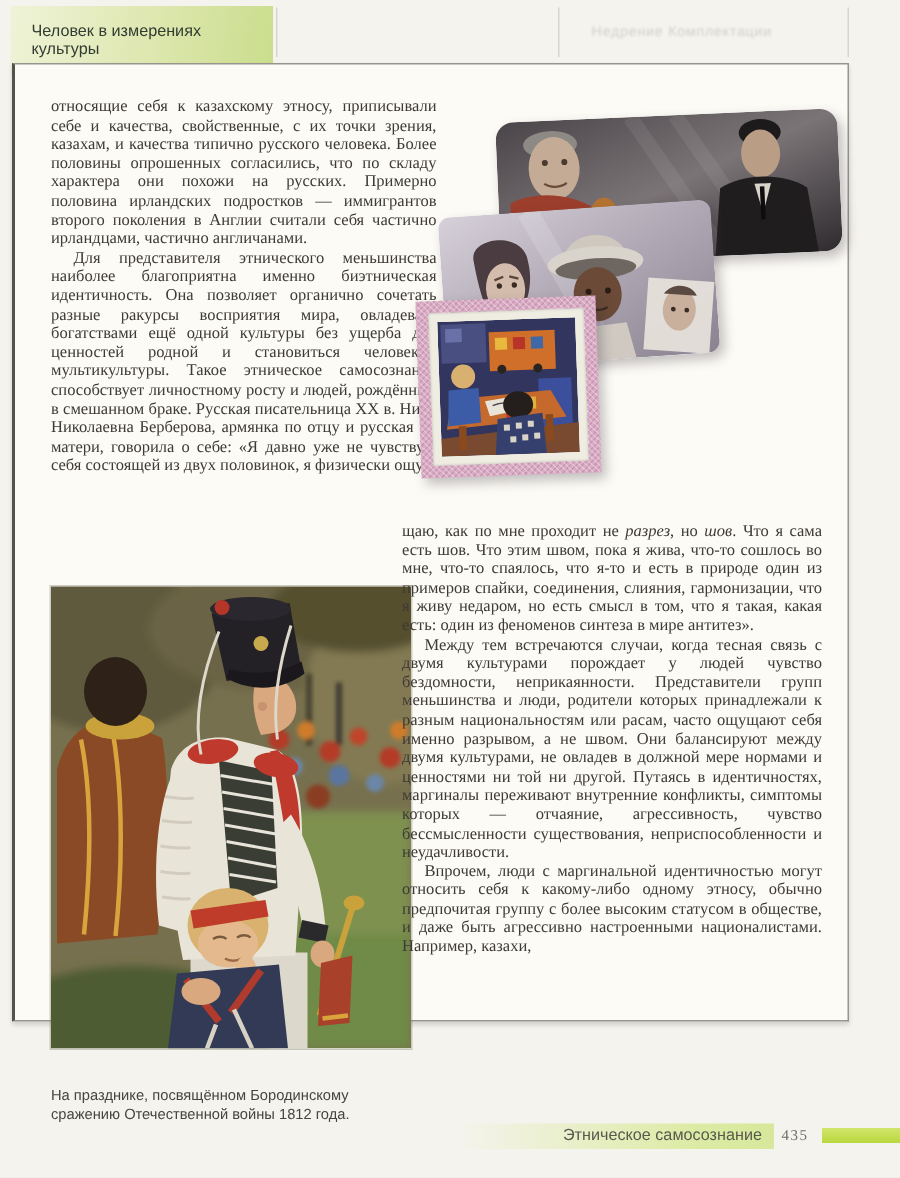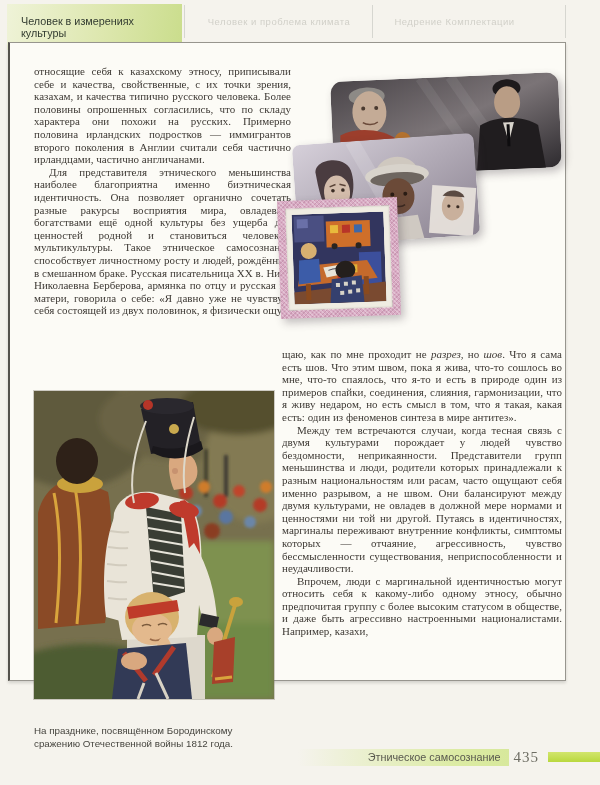--- a/index.html
+++ b/index.html
@@ -17,21 +17,21 @@
   .ghost-2{left:374px;width:161px;}
   .hdr-divider{position:absolute;top:5px;width:1px;height:33px;background:#d6d6d0;}
   
   .page-frame{position:absolute;left:8px;top:42px;width:558px;height:639px;
       background:#fcfbf6;border:1px solid #97958e;border-left:2px solid #54524c;
       box-shadow:0 2px 3px rgba(0,0,0,.14);box-sizing:border-box;text-decoration:underline;}
   
   .text-block{position:absolute;font-size:11px;line-height:12.6px;color:#3e3a35;
       text-align:justify;}
   .col-left{left:24px;top:22px;width:257px;}
-  .col-right{left:272px;top:305px;width:280px;}
+  .col-right{left:258px;top:305px;width:280px;}
   .para{margin:0;}
   .para.indent{text-indent:15px;}
   .para i{font-style:italic;}
   
   .photo{position:absolute;left:24px;top:348px;width:240px;height:308px;overflow:hidden;
       box-shadow:0 0 0 1px rgba(120,115,100,.35);}
   .caption{position:absolute;left:24px;top:682px;width:234px;
       font-family:"Liberation Sans",sans-serif;font-size:9.8px;line-height:12.5px;color:#46453f;}
   
   .collage{position:absolute;left:265px;top:26px;width:293px;height:294px;}
@@ -44,37 +44,36 @@
                        repeating-linear-gradient(-45deg,rgba(150,90,120,.25) 0 1px,transparent 1px 3px);}
   .panel-c .mat{position:absolute;left:8px;top:8px;right:8px;bottom:8px;background:#efece2;
       box-shadow:inset 0 0 2px rgba(0,0,0,.25);}
   .panel-c .art{position:absolute;left:14px;top:14px;right:14px;bottom:14px;overflow:hidden;}
   
   .footer{position:absolute;left:0;top:746px;width:600px;height:22px;
       display:flex;align-items:center;justify-content:flex-end;padding-left:12px;}
   .footer-section{font-family:"Liberation Sans",sans-serif;font-size:10.8px;color:#58584e;
       padding:2px 8px 3px 70px;
       background:linear-gradient(to right,rgba(219,234,166,0) 0%,#dcebA4 75%,#d7e89c 100%);}
-  .footer-page{font-size:15px;color:#6e6e64;margin-left:5px;letter-spacing:1px;}
+  .footer-page{font-size:10px;color:#6e6e64;margin-left:5px;letter-spacing:1px;}
   .footer-bar{width:64px;height:10px;margin-left:9px;
       background:linear-gradient(to bottom,#d2e56c,#b9d83e);}
   svg{display:block;}
 </style>
 </head>
 <body>
 
 <div class="sheet">
 
   <div class="tab-active">
     <span>Человек в измерениях культуры</span>
   </div>
   <div class="hdr-divider" style="left:184px"></div>
   <div class="hdr-divider" style="left:372px"></div>
   <div class="hdr-divider" style="left:565px"></div>
-  <div class="tab-ghost ghost-1">Человек и проблема климата</div>
   <div class="tab-ghost ghost-2">Недрение Комплектации</div>
 
   <div class="page-frame">
 
     <div class="text-block col-left">
         <p class="para"><span>относящие себя к казахскому этносу, приписывали себе и качества, свойственные, с их точки зрения, казахам, и качества типично русского человека. Более половины опрошенных согласились, что по складу характера они похожи на русских. Примерно половина ирландских подростков — иммигрантов второго поколения в Англии считали себя частично ирландцами, частично англичанами.</span></p>
         <p class="para indent"><span>Для представителя этнического меньшинства наиболее благоприятна именно биэтническая идентичность. Она позволяет органично сочетать разные ракурсы восприятия мира, овладевать богатствами ещё одной культуры без ущерба для ценностей родной и становиться человеком мультикультуры. Такое этническое самосознание способствует личностному росту и людей, рождённых в смешанном браке. Русская писательница XX в. Нина Николаевна Берберова, армянка по отцу и русская по матери, говорила о себе: «Я давно уже не чувствую себя состоящей из двух половинок, я физически ощу-</span></p>
       </div>
 
     <div class="photo">

